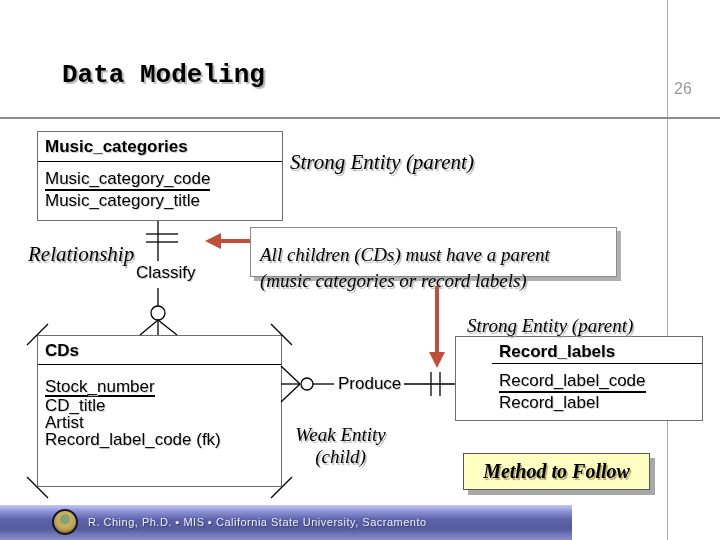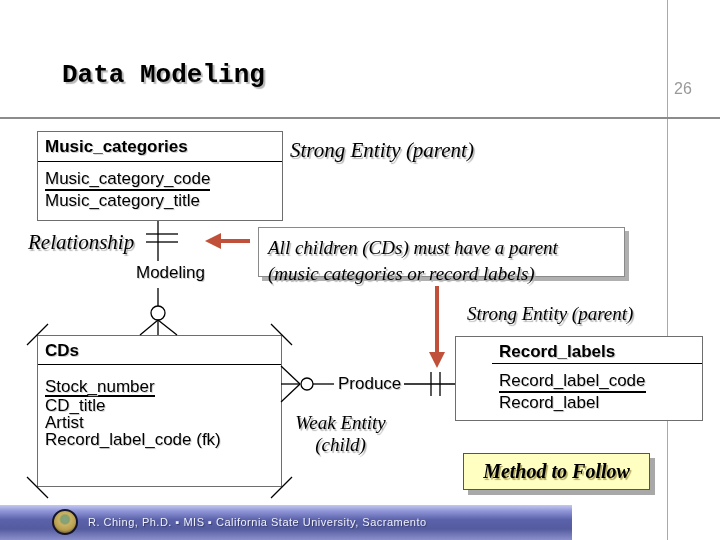--- a/index.html
+++ b/index.html
@@ -27,29 +27,29 @@
   #ent-music .ent-header{height:24px;}
   #ent-music .attr{line-height:20px;}
   #ent-cds .ent-header{height:23px;}
   #ent-cds .ent-body{padding-top:13px;}
   #ent-cds .attr{line-height:17px;}
   #ent-record .ent-header{height:21px;}
   #ent-record .attr{line-height:20px;}
   
   .annot{
     position:absolute;font-family:"Liberation Serif",serif;font-style:italic;
-    color:#000;text-shadow:1.5px 1.5px 1px #b5b5b5;white-space:nowrap;z-index:2;
+    color:#000;text-shadow:1.5px 1.5px 1px #b5b5b5;white-space:nowrap;z-index:2;margin-top:12px;
   }
   .rel-label{position:absolute;font-size:17px;color:#000;background:#fff;
     text-shadow:1px 1px 0 #cfcfcf;z-index:4;white-space:nowrap;}
   .callout{
-    position:absolute;left:258px;top:227px;width:367px;height:50px;box-sizing:border-box;
+    position:absolute;left:250px;top:227px;width:367px;height:50px;box-sizing:border-box;
     background:#ffffff;border:1px solid #8a8a8a;box-shadow:4px 4px 0 #b0b0b0;z-index:2;
     font-family:"Liberation Serif",serif;font-style:italic;font-size:19px;
-    padding:7px 0 0 9px;text-shadow:1.5px 1.5px 1px #b5b5b5;
+    padding:14px 0 0 9px;text-shadow:1.5px 1.5px 1px #b5b5b5;
   }
   .callout div{line-height:26px;white-space:nowrap;}
   .method-box{
     position:absolute;left:463px;top:453px;width:187px;height:37px;box-sizing:border-box;
     border:1px solid #555;box-shadow:5px 5px 0 #a8a8a8;z-index:2;
     display:flex;align-items:center;justify-content:center;
     font-family:"Liberation Serif",serif;font-style:italic;font-weight:bold;font-size:20px;
     text-shadow:1.5px 1.5px 1px #b0a860;white-space:nowrap;
   }
   svg.connectors{position:absolute;left:0;top:0;z-index:3;pointer-events:none;}
@@ -107,21 +107,21 @@
   </div>
 
   <div class="annot" style="left:290px;top:138px;font-size:21px;">Strong Entity (parent)</div>
   <div class="annot" style="left:28px;top:230px;font-size:21px;">Relationship</div>
   <div class="annot" style="left:467px;top:303px;font-size:19px;">Strong Entity (parent)</div>
   <div class="annot" style="left:288px;top:412px;font-size:19px;text-align:center;width:105px;line-height:22px;">
     <div>Weak Entity</div>
     <div>(child)</div>
   </div>
 
-  <div class="rel-label" style="left:136px;top:263px;">Modeling</div>
+  <div class="rel-label" style="left:136px;top:263px;">Classify</div>
   <div class="rel-label" style="left:338px;top:374px;">Produce</div>
 
   <div class="callout">
     <div>All children (CDs) must have a parent</div>
     <div>(music categories or record labels)</div>
   </div>
 
   <div class="method-box" style="background:#FFFFC2;">
     <span>Method to Follow</span>
   </div>

